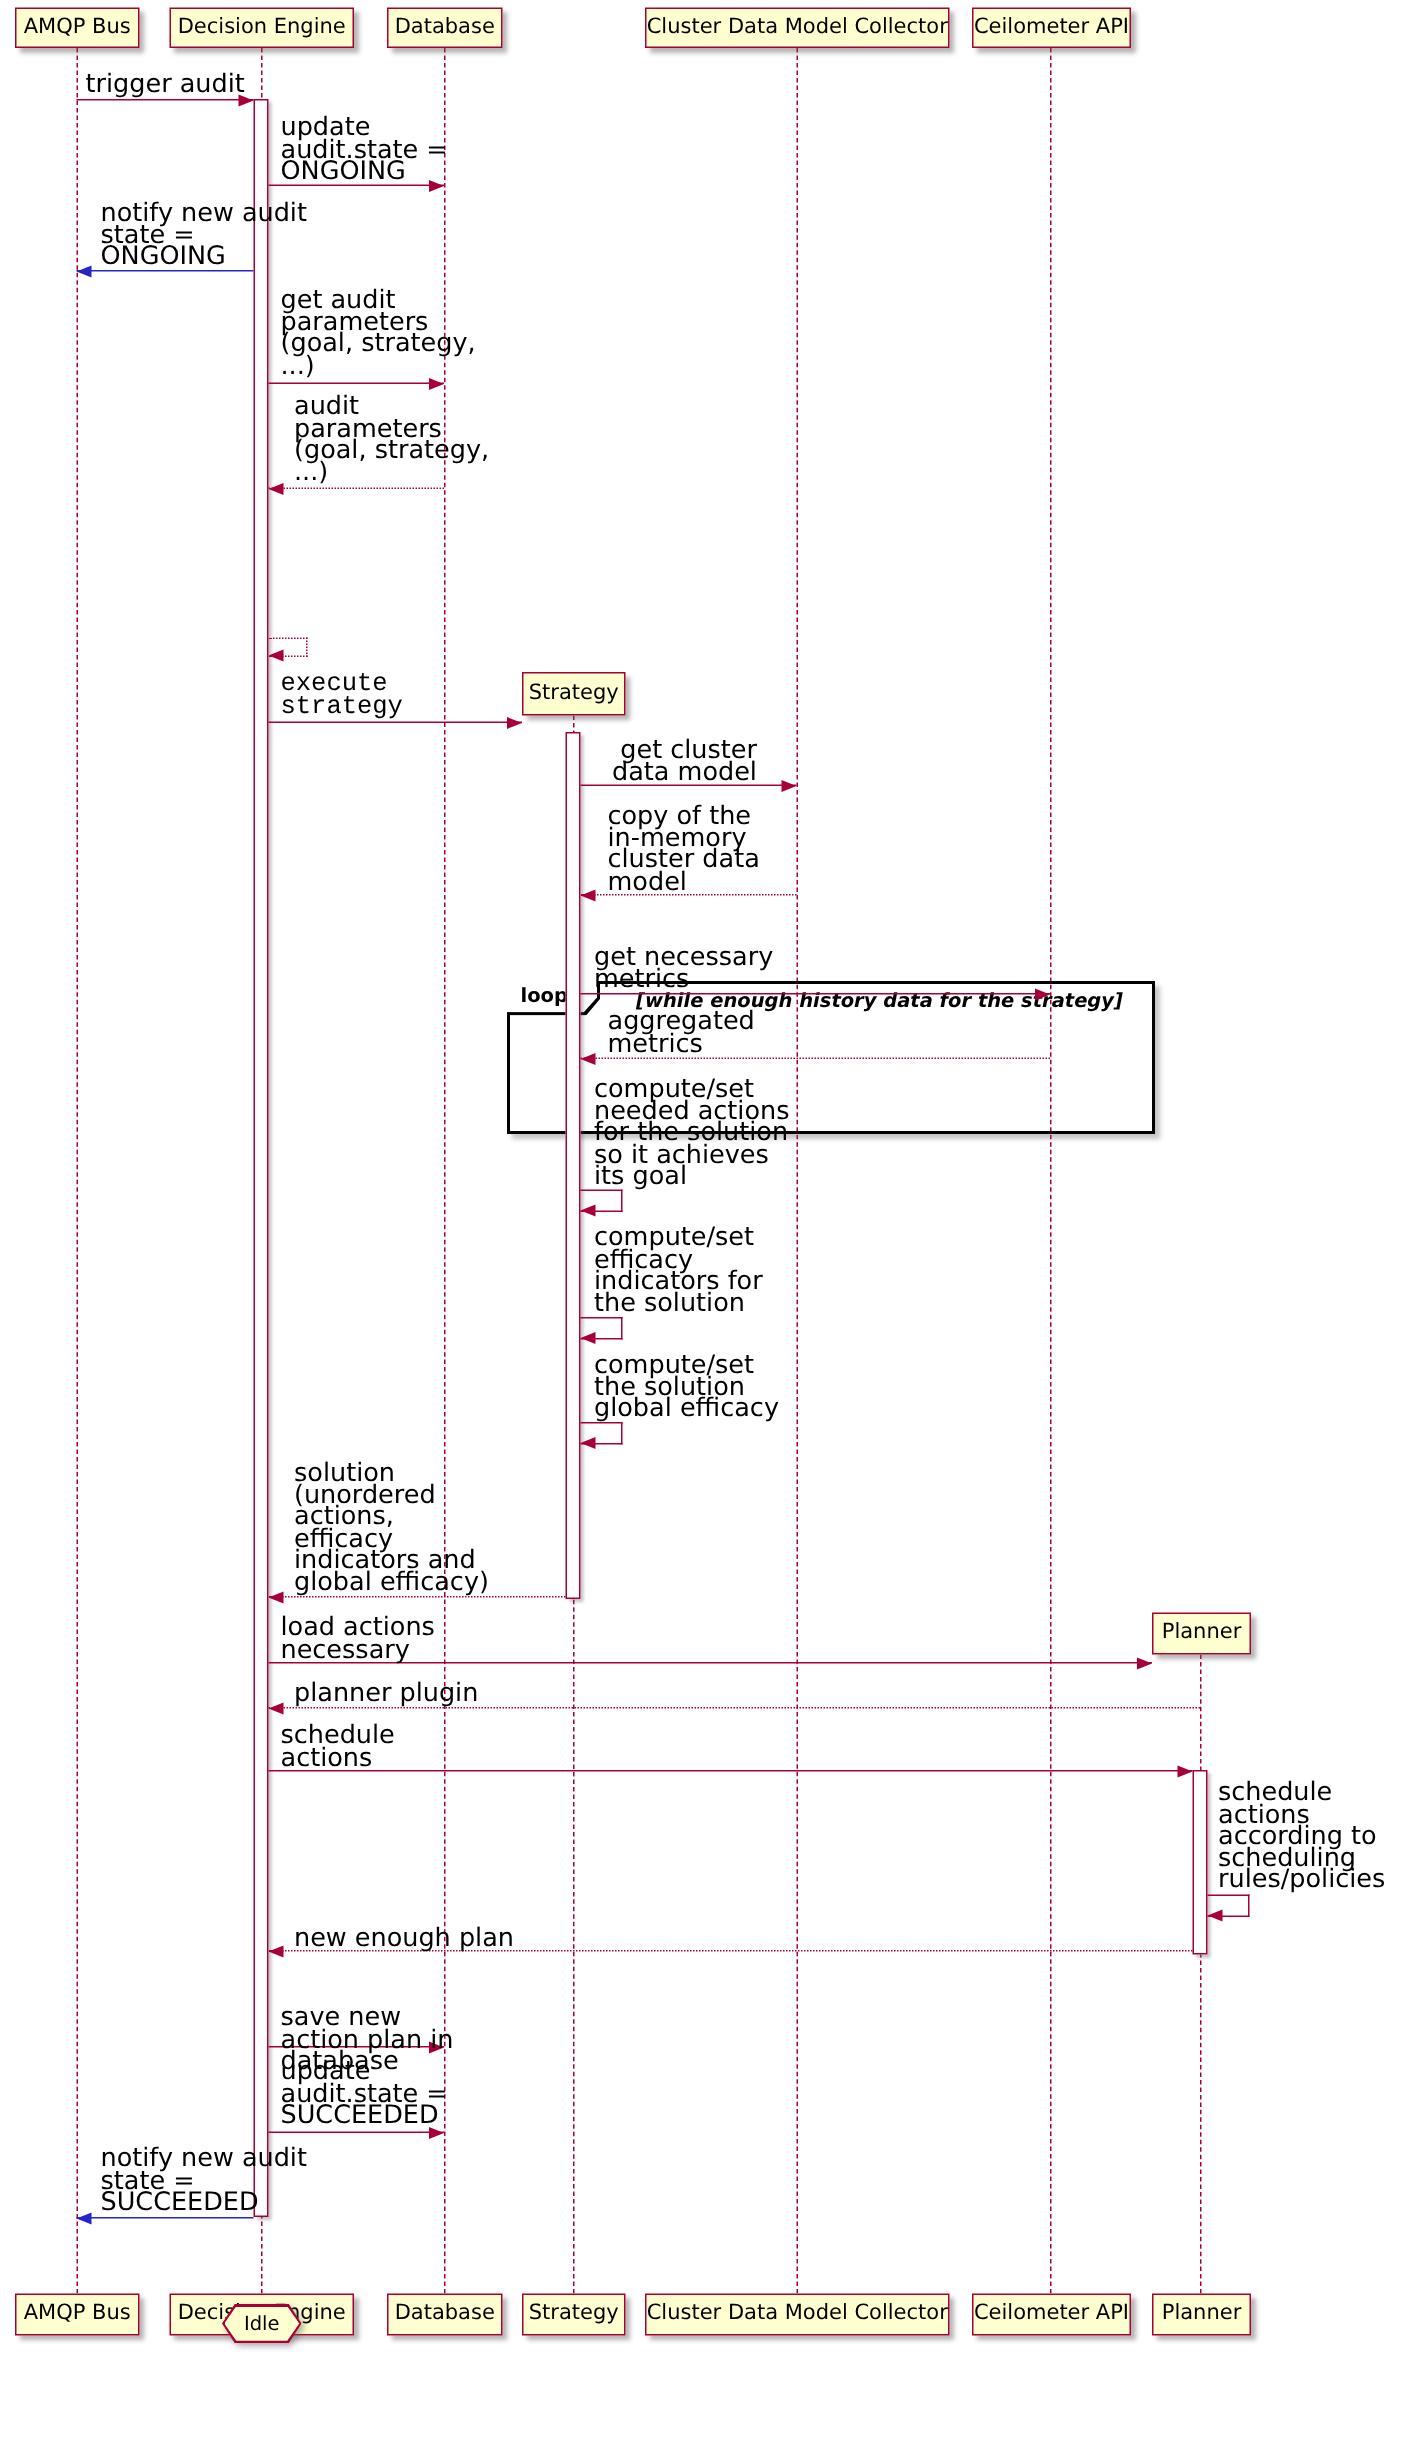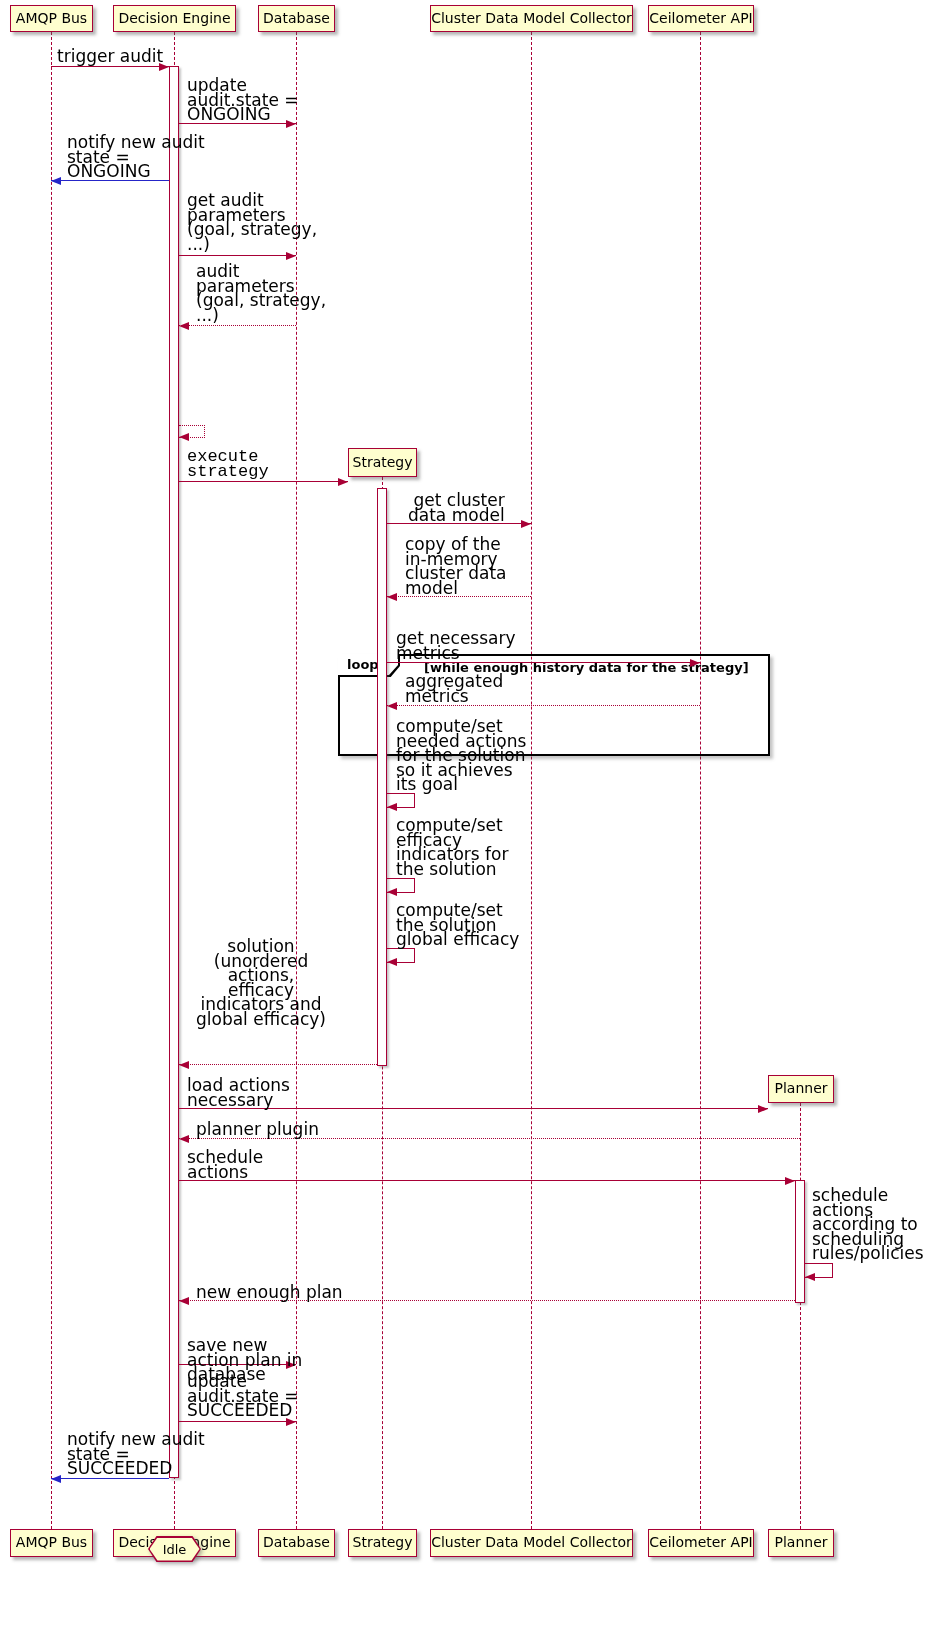--- a/index.html
+++ b/index.html
@@ -90,20 +90,21 @@
     background: #fff;
     clip-path: polygon(0 0, 100% 0, 100% 52%, 85% 100%, 0 100%);
     display: flex; align-items: center;
     padding-left: 9px;
     font-weight: bold; font-size: 13px;
   }
   .frame-cond {
     position: absolute; top: 4px; left: 84px;
     font-weight: bold; font-size: 13px;
     white-space: nowrap;
+    font-style: italic;
   }
   .hexagon { position: absolute; filter: drop-shadow(2px 2px 2px rgba(90,90,90,0.5)); margin-top: 46px; }
   .hex-border {
     position: absolute; inset: 0;
     background: #A80036;
     clip-path: polygon(16% 0, 84% 0, 100% 50%, 84% 100%, 16% 100%, 0 50%);
   }
   .hex-fill {
     position: absolute; inset: 1.5px;
     background: #FEFECE;
@@ -243,21 +244,21 @@
 for the solution
 so it achieves
 its goal</div>
   <div class="msg-label" style="left:396px;top:818px;">compute/set
 efficacy
 indicators for
 the solution</div>
   <div class="msg-label" style="left:396px;top:903px;">compute/set
 the solution
 global efficacy</div>
-  <div class="msg-label" style="left:196px;top:939px;text-align:center;">solution
+  <div class="msg-label" style="left:196px;top:975px;">solution
 (unordered
 actions,
 efficacy
 indicators and
 global efficacy)</div>
   <div class="msg-label" style="left:187px;top:1078px;">load actions
 necessary</div>
   <div class="msg-label" style="left:196px;top:1122px;">planner plugin</div>
   <div class="msg-label" style="left:187px;top:1150px;">schedule
 actions</div>

